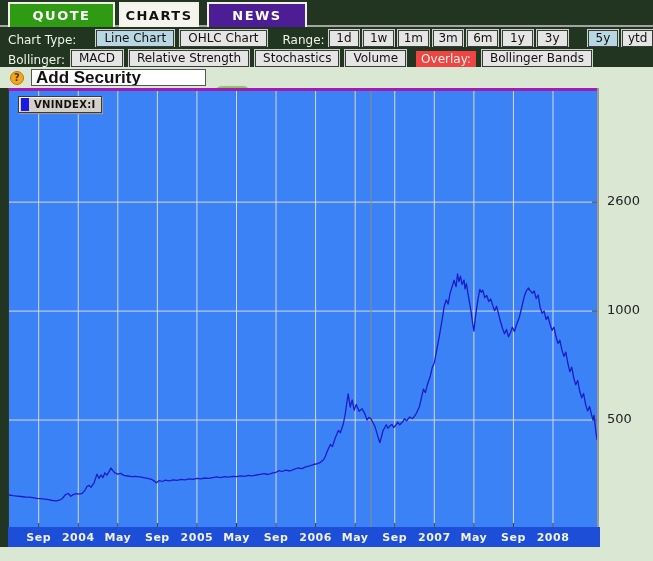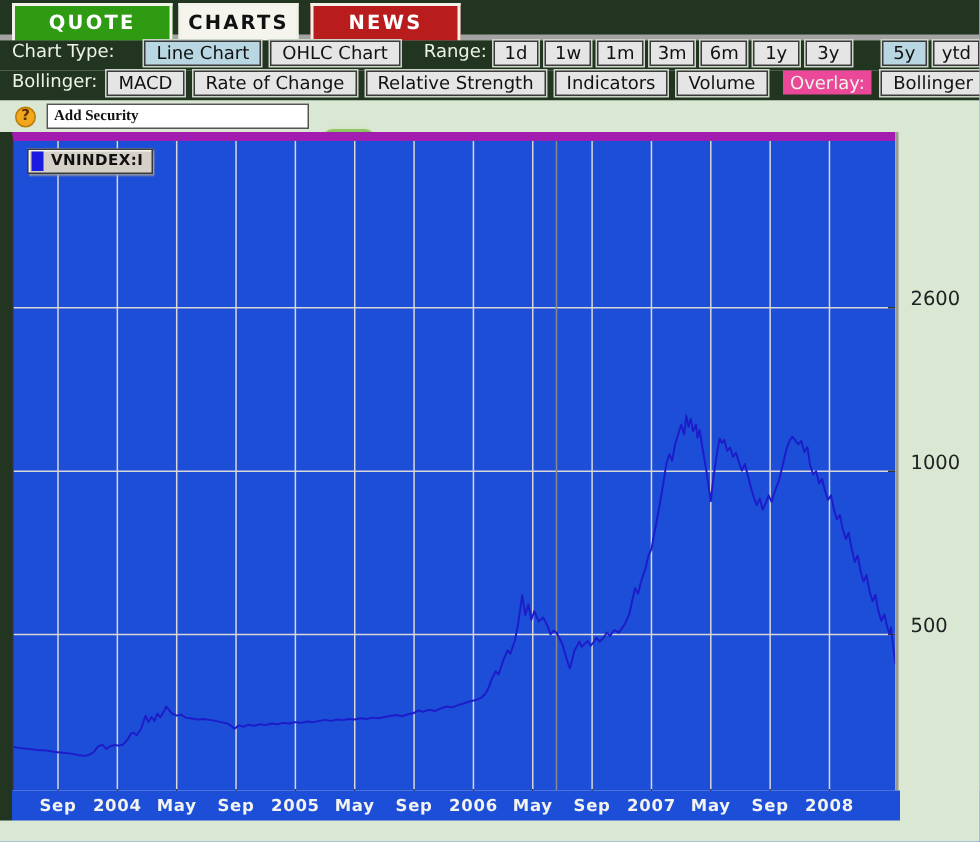--- a/index.html
+++ b/index.html
@@ -2,66 +2,66 @@
 <html><head>
 <meta charset="utf-8">
 <style>
   * { margin:0; padding:0; box-sizing:border-box; }
   html,body { width:653px; height:561px; overflow:hidden; background:#d9e7d3;
               font-family:"DejaVu Sans","Liberation Sans",sans-serif; }
   #app { position:relative; width:653px; height:561px; }
 
   
   #tab-row { position:absolute; left:0; top:0; width:653px; height:27px;
-             background:#213521; border-bottom:4px solid #a3a3a3; }
+             background:#213521; border-bottom:2px solid #a3a3a3; }
   .tab { position:absolute; top:2px; height:25px; display:flex; align-items:center;
          justify-content:center; font-weight:bold; font-size:13px; letter-spacing:1.5px;
          border:2px solid #f2f2ea; border-bottom:none; cursor:pointer; }
   #tab-quote  { left:8px;   width:107px; background:#2f9b13; color:#fff; }
   #tab-charts { left:119px; width:80px;  background:#f5f5ee; color:#111; }
-  #tab-news   { left:207px; width:100px; background:#b91c1c; color:#fff; }
+  #tab-news   { left:207px; width:100px; background:#4c1d95; color:#fff; }
 
   
   .tool-row { position:absolute; left:0; width:653px; height:20px; background:#213521;
-              display:flex; align-items:flex-start; color:#eef4e8; font-size:12px; }
+              display:flex; align-items:flex-end; color:#eef4e8; font-size:12px; }
   #row-charttype { top:27px; }
   #row-indicators { top:47px; }
   .row-label { margin-left:8px; white-space:nowrap; }
   .bar-btn { height:17px; line-height:15px; font-size:12px; color:#111;
              background:#e5e5e5; border:1px solid #3a3a3a; box-shadow:0 0 0 1px #ccd6c6;
              padding:0 7px; margin-left:6px; text-align:center; white-space:nowrap; cursor:pointer; }
   .bar-btn.selected { background:#b9d7e2;margin-left:20px; }
   .range-btn { width:35px; padding:0; margin-left:4px; }
   #range-label { margin-left:16px; }
-  #overlay-label { margin-left:10px; background:#ec4899; padding:1px 5px; }
+  #overlay-label { margin-left:10px; background:#ef4444; padding:1px 5px; }
 
   
   #row-security { position:absolute; left:0; top:67px; width:653px; height:21px;
                   background:#d9e7d3; display:flex; align-items:center; }
   #help-icon { width:14px; height:14px; margin-left:10px; border-radius:50%;
                background:#f2a71c; border:1px solid #b97a08; color:#5a3200;
                font-size:10px; font-weight:bold; text-align:center; line-height:12px; cursor:pointer; }
   #security-input { width:175px; height:17px; margin-left:7px; border:1px solid #555;
-                    font-family:Liberation Serif, serif; font-size:10px; font-weight:bold; color:#111;
+                    font-family:Liberation Sans, sans-serif; font-size:17px; font-weight:bold; color:#111;
                     padding:0 0 0 4px; background:#fff; }
   #go-button { width:37px; height:17px; margin-left:8px; border:1px solid #d5e4c6;
                border-radius:8px; background:linear-gradient(#8ecb63,#55a238);
                color:#fff; font-weight:bold; font-size:11px; line-height:15px;
                text-align:center; cursor:pointer;margin-top:32px; }
   #quote-strip { display:flex; align-items:center; margin-left:24px; font-size:11px;
                  color:#222; white-space:nowrap; }
   #quote-date { font-weight:bold; letter-spacing:0.5px; }
   .ohlc-group { margin-left:13px; }
   .ohlc-label { font-weight:bold; color:#111; }
   .ohlc-value { color:#333; margin-left:3px; letter-spacing:0.5px; }
 
   
   #left-strip { position:absolute; left:0; top:88px; width:8px; height:459px; background:#213521; }
-  #plot { position:absolute; left:8px; top:88px; width:589px; height:439px; background:#1d4ed8;
-          border-left:1px solid #333; border-top:6px solid #a21caf; }
+  #plot { position:absolute; left:8px; top:88px; width:589px; height:439px; background:#3b82f6;
+          border-left:1px solid #333; border-top:3px solid #a21caf; }
   #plot-svg { position:absolute; left:0; top:0; width:588px; height:438px; }
   #legend-box { position:absolute; left:9px; top:5px; height:17px; background:#d5d1c9;
                 border:1px solid #3a3a3a; box-shadow:inset 1px 1px 0 #f7f7f2, 1px 1px 1px #999;
                 display:flex; align-items:center; padding:0 6px 0 2px; }
   #legend-swatch { width:8px; height:13px; background:#1a1ae0; }
   #legend-text { font-size:10px; font-weight:bold; color:#111; margin-left:5px; letter-spacing:0.3px; }
 
   #right-panel { position:absolute; left:597px; top:88px; width:56px; height:439px;
                  background:#d9e7d3; border-left:2px solid #9a9a92; }
   .y-label { position:absolute; left:8px; transform:translateY(-50%); font-size:13px; color:#222; }
@@ -93,23 +93,22 @@
     <div class="bar-btn range-btn">6m</div>
     <div class="bar-btn range-btn">1y</div>
     <div class="bar-btn range-btn">3y</div>
     <div class="bar-btn range-btn selected">5y</div>
     <div class="bar-btn range-btn">ytd</div>
   </div>
 
   <div class="tool-row" id="row-indicators">
     <span class="row-label">Bollinger:</span>
     <div class="bar-btn">MACD</div>
-    <div class="bar-btn">Rate of Change</div>
     <div class="bar-btn">Relative Strength</div>
-    <div class="bar-btn">Indicators</div>
+    <div class="bar-btn">Stochastics</div>
     <div class="bar-btn">Volume</div>
     <span class="row-label" id="overlay-label">Overlay:</span>
     <div class="bar-btn">Bollinger Bands</div>
   </div>
 
   <div id="row-security">
     <div id="help-icon">?</div>
     <input id="security-input" type="text" value="Add Security" style="">
     <div id="go-button">GO</div>
   </div>

